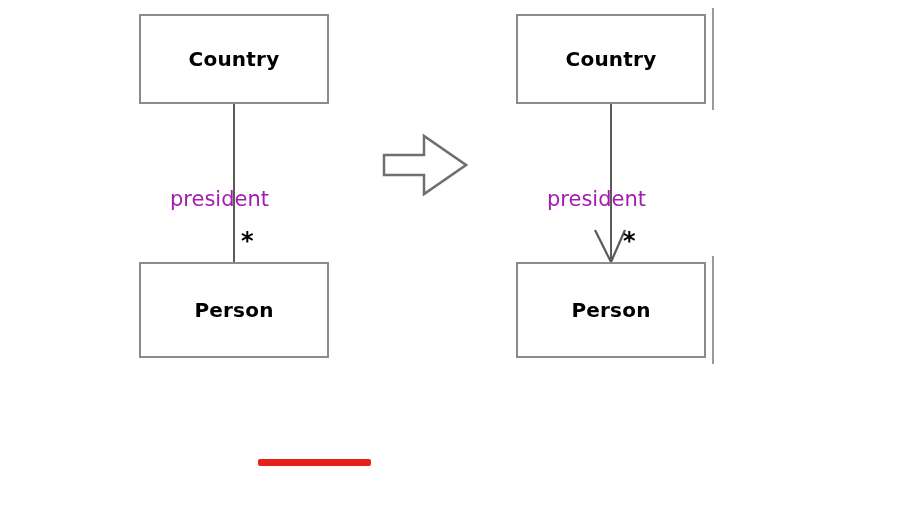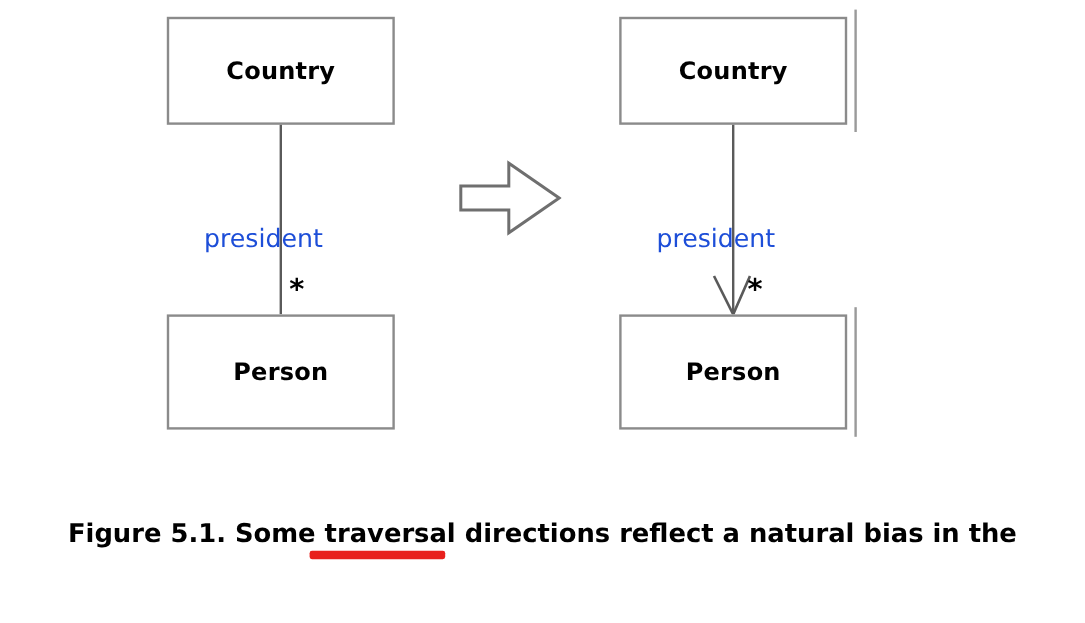--- a/index.html
+++ b/index.html
@@ -69,21 +69,21 @@
     background: #5a5a5a;
   }
   #assoc-line-left  { left: 211px; top: 104px; height: 158px; }
   #assoc-line-right { left: 588px; top: 104px; height: 158px; }
 
   
   .assoc-label {
     position: absolute;
     font-family: "DejaVu Sans", sans-serif;
     font-size: 21px;
-    color: #1d4ed8;
+    color: #a21caf;
     white-space: nowrap;
     line-height: 1;
   }
   #assoc-label-left  { left: 148px; top: 189px; }
   #assoc-label-right { left: 525px; top: 189px; }
 
   
   .multiplicity {
     position: absolute;
     font-family: "DejaVu Sans", sans-serif;
@@ -180,16 +180,15 @@
 
   <div id="box-person-right" class="class-box">
     <span class="class-name">Person</span>
   </div>
 
   <div id="side-rule-person" class="side-rule"></div>
 
 </div>
 
 <div id="figure-caption">
-  <span class="caption-line"><span>Figure 5.1. Some </span><span id="caption-highlight-word">traversal</span><span> directions reflect a natural bias in the</span></span>
 </div>
 
 <div id="caption-underline" style="background: rgb(232, 32, 28);"></div>
 
 </body></html>

